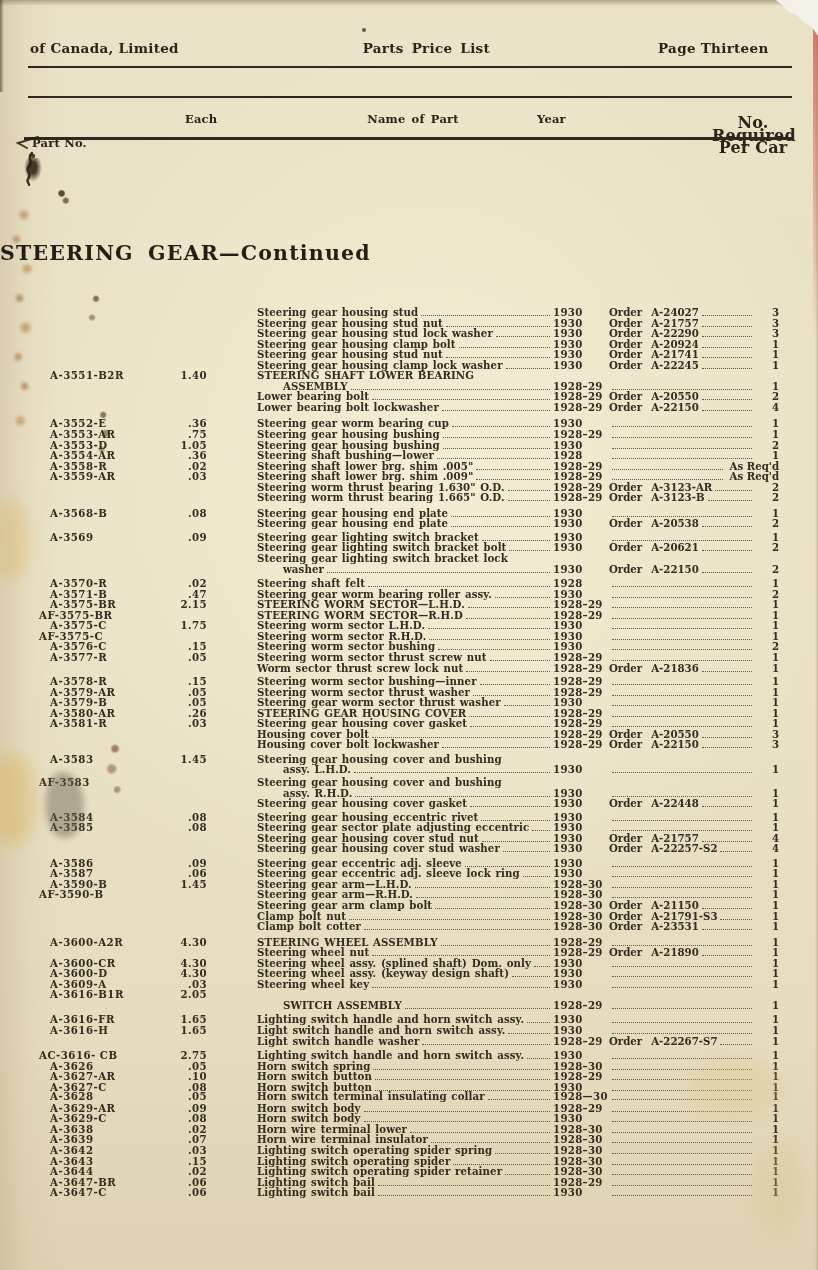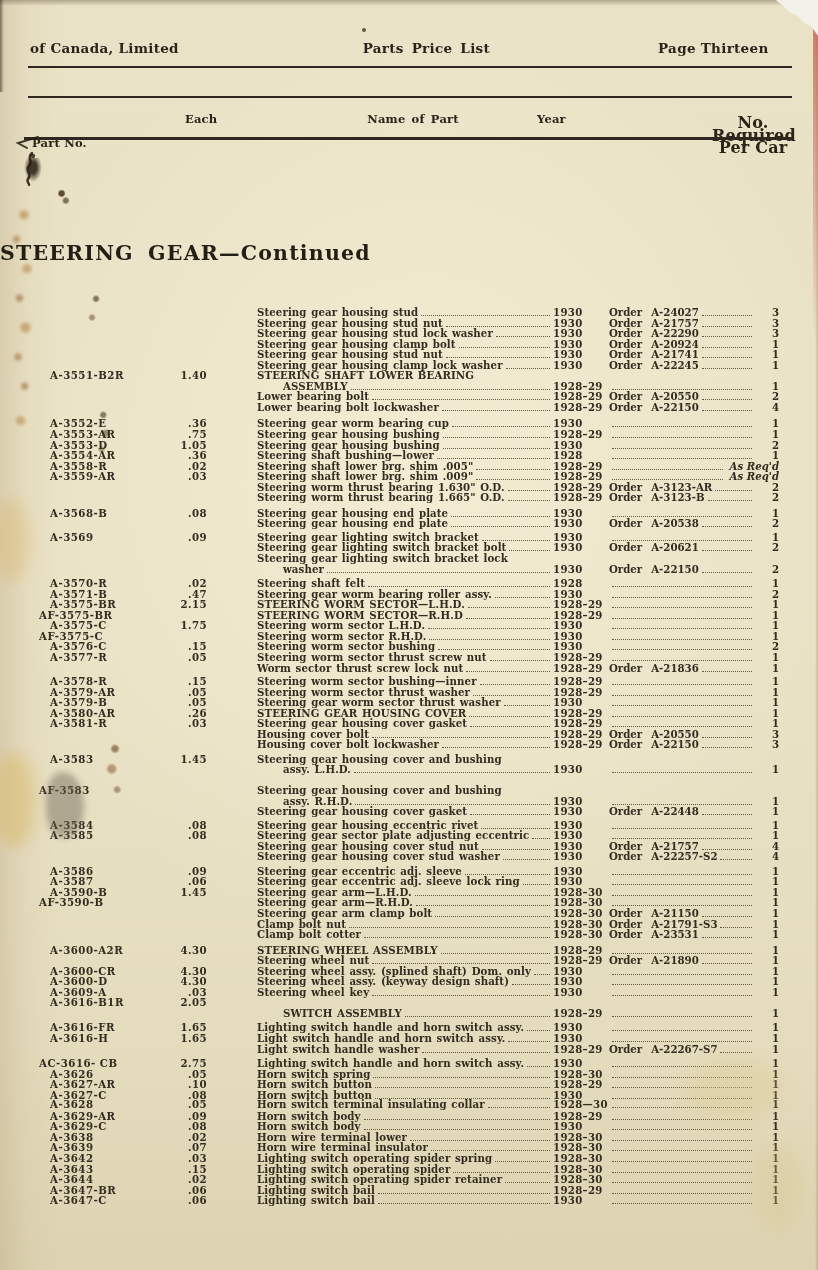--- a/index.html
+++ b/index.html
@@ -53,21 +53,21 @@
   .c-part.outdent{left:39px;text-align:center;}
   .c-each{position:absolute;left:148px;top:0;width:59px;text-align:right;letter-spacing:.4px;}
   .zone{position:absolute;left:257px;top:0;right:39px;display:flex;align-items:baseline;}
   .nm{width:296px;min-width:296px;display:flex;align-items:baseline;white-space:nowrap;word-spacing:1px;letter-spacing:.1px;}
   .nm.ind{padding-left:26px;width:270px;min-width:270px;}
   .dots{flex:1 1 6px;min-width:4px;border-bottom:1.6px dotted rgba(64,54,38,.8);align-self:flex-end;margin:0 3px 2px 3px;height:0;}
   .yr{width:56px;min-width:56px;white-space:nowrap;letter-spacing:.3px;}
   .ord{width:146px;min-width:146px;display:flex;align-items:baseline;white-space:nowrap;}
   .ord.wide{width:170px;min-width:170px;}
   .ord .olabel{margin-right:9px;}
-  .ord .reqd{margin-left:4px;font-style:italic;}
+  .ord .reqd{margin-left:4px;}
   .qty{width:24px;min-width:24px;text-align:right;}
 
   
   .stain{position:absolute;pointer-events:none;}
   .ink1{left:24px;top:158px;width:18px;height:24px;background:radial-gradient(ellipse at 50% 40%, rgba(36,26,14,.85) 0 28%, rgba(36,26,14,0) 70%);filter:blur(.4px);}
   .speck1{left:56px;top:188px;width:14px;height:18px;background:radial-gradient(circle at 40% 30%, rgba(58,38,16,.8) 0 2.5px, transparent 4px),radial-gradient(circle at 70% 70%, rgba(58,38,16,.6) 0 2px, transparent 4px);filter:blur(.5px);}
   .trail{left:6px;top:205px;width:30px;height:245px;opacity:.55;filter:blur(1.5px);
     background:
       radial-gradient(circle at 60% 4%, #b07b3a 0 3px, transparent 6px),
       radial-gradient(circle at 35% 14%, #a06a2e 0 2px, transparent 5px),
@@ -722,21 +722,21 @@
             <span>assy. L.H.D.</span>
             <span class="dots"></span>
           </span>
           <span class="yr">1930</span>
           <span class="ord">
             <span class="dots"></span>
           </span>
           <span class="qty">1</span>
         </div>
       </div>
-      <div class="row" style="margin-top: 10px;">
+      <div class="row" style="margin-top: 2px;">
         <span class="c-part outdent">AF-3583</span>
         <div class="zone">
           <span class="nm">
             <span>Steering gear housing cover and bushing</span>
           </span>
         </div>
       </div>
       <div class="row">
         <div class="zone">
           <span class="nm ind">

